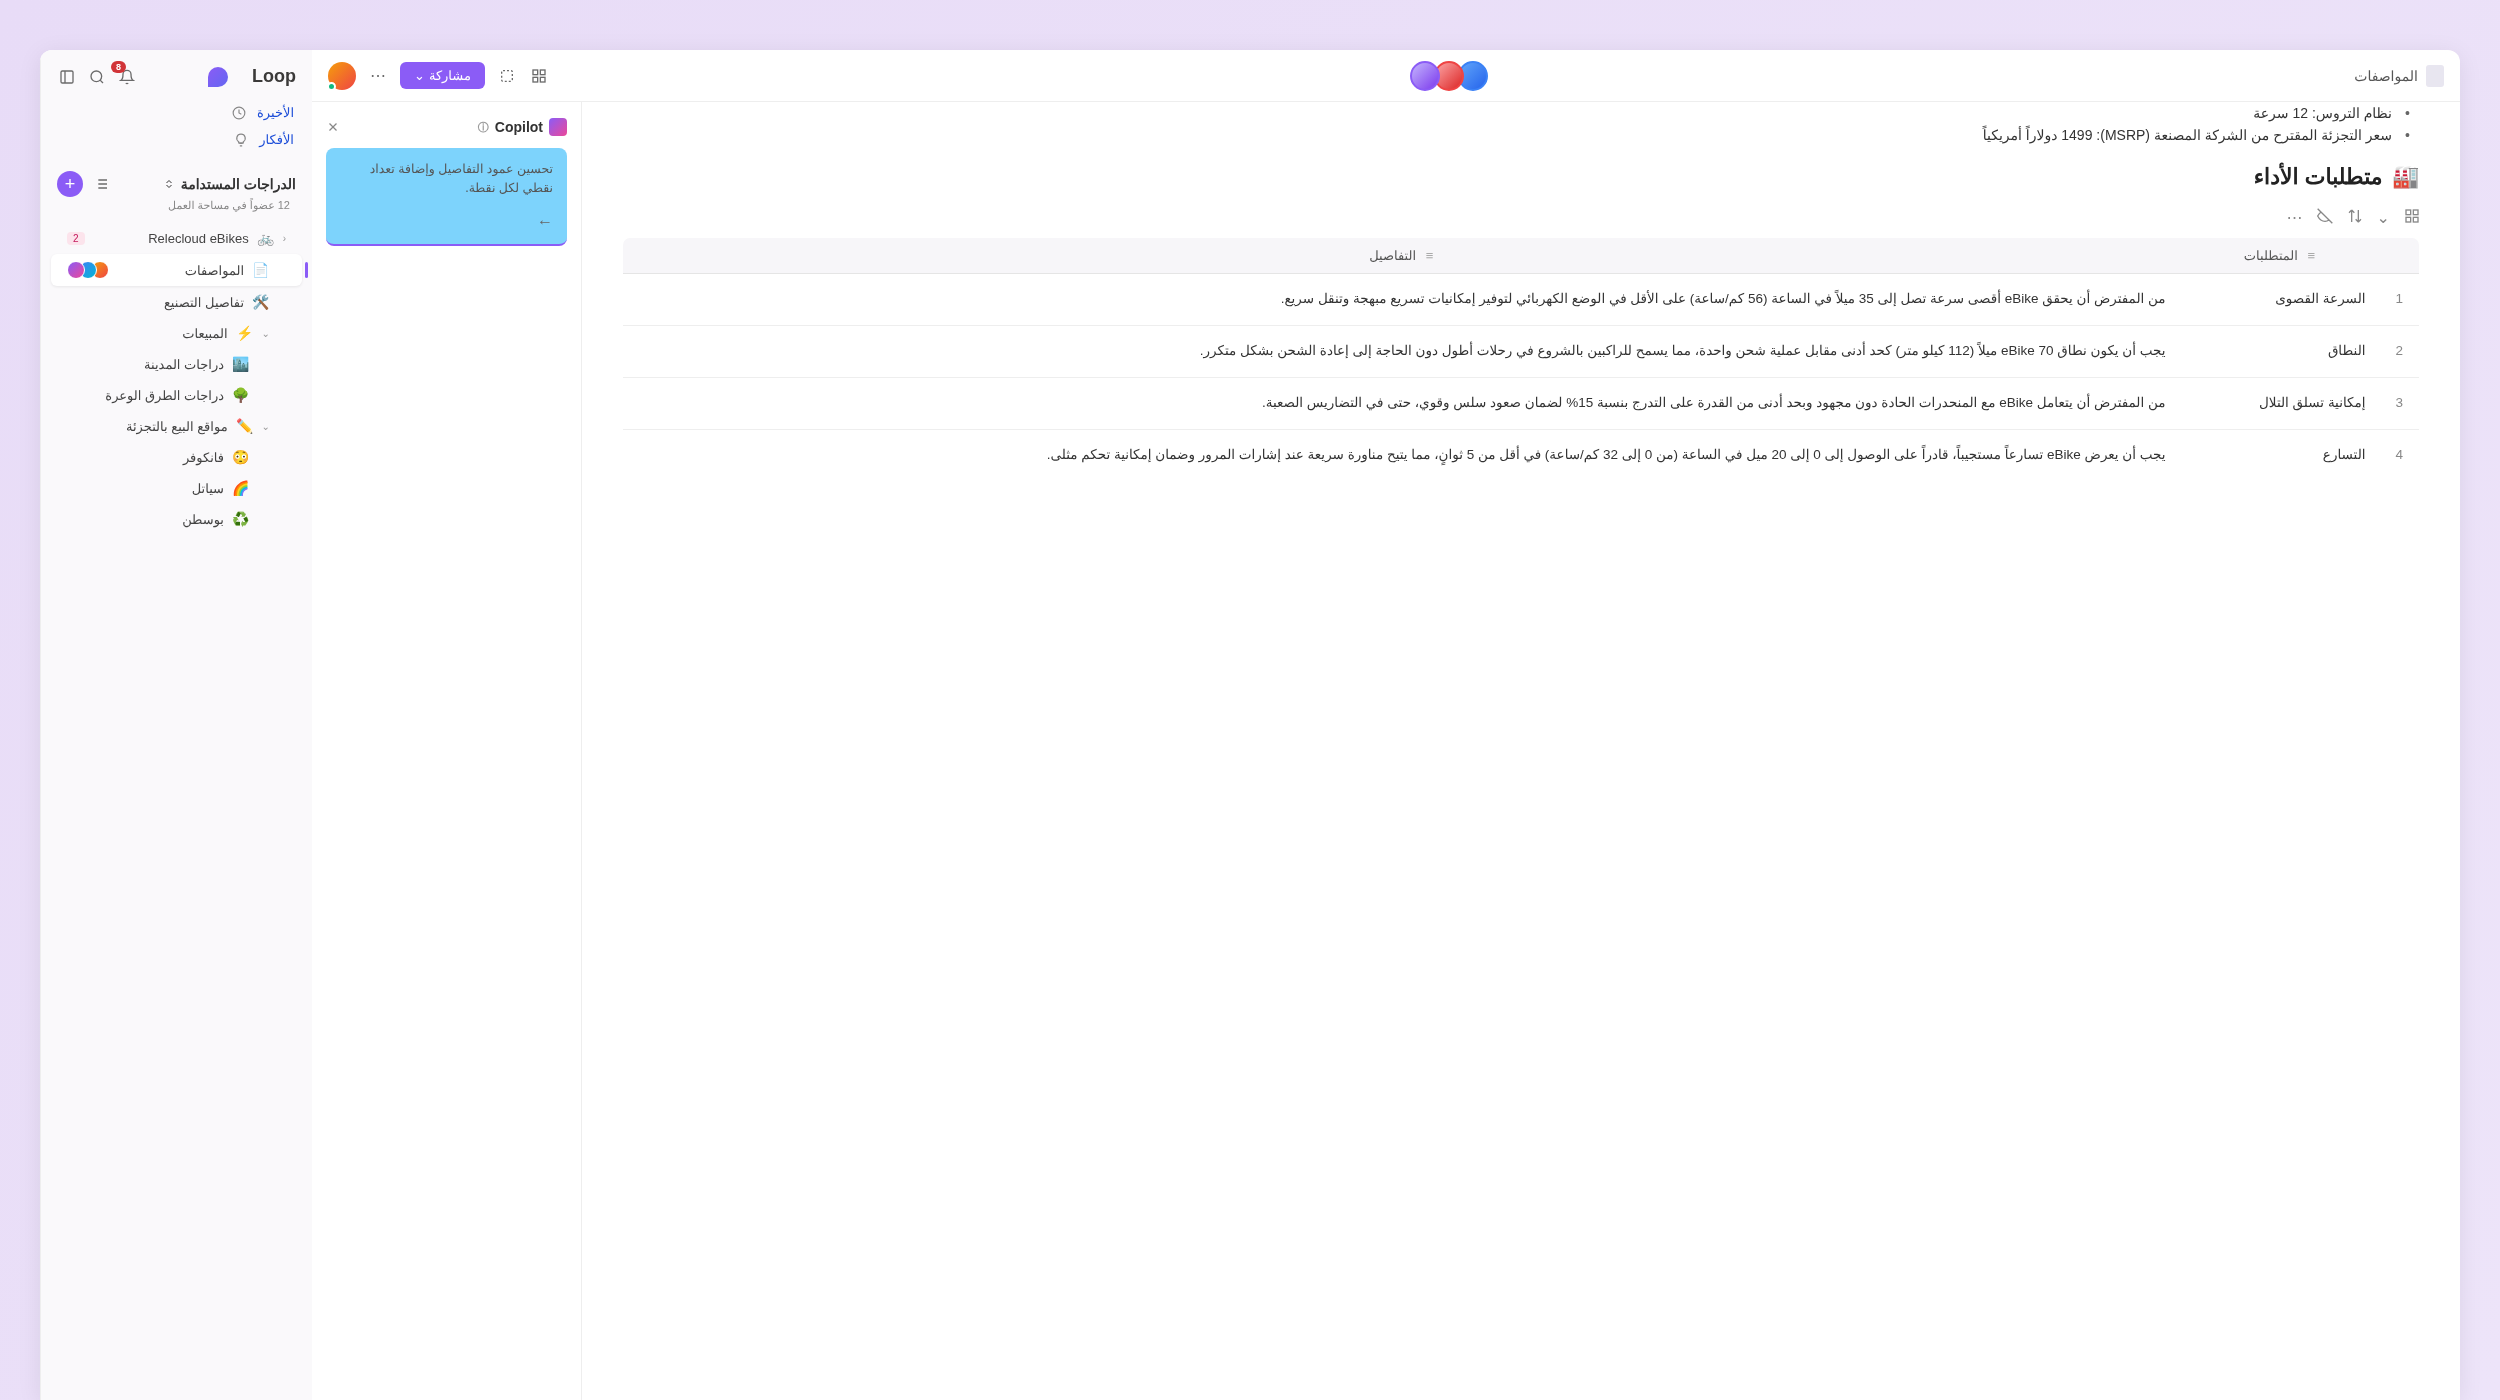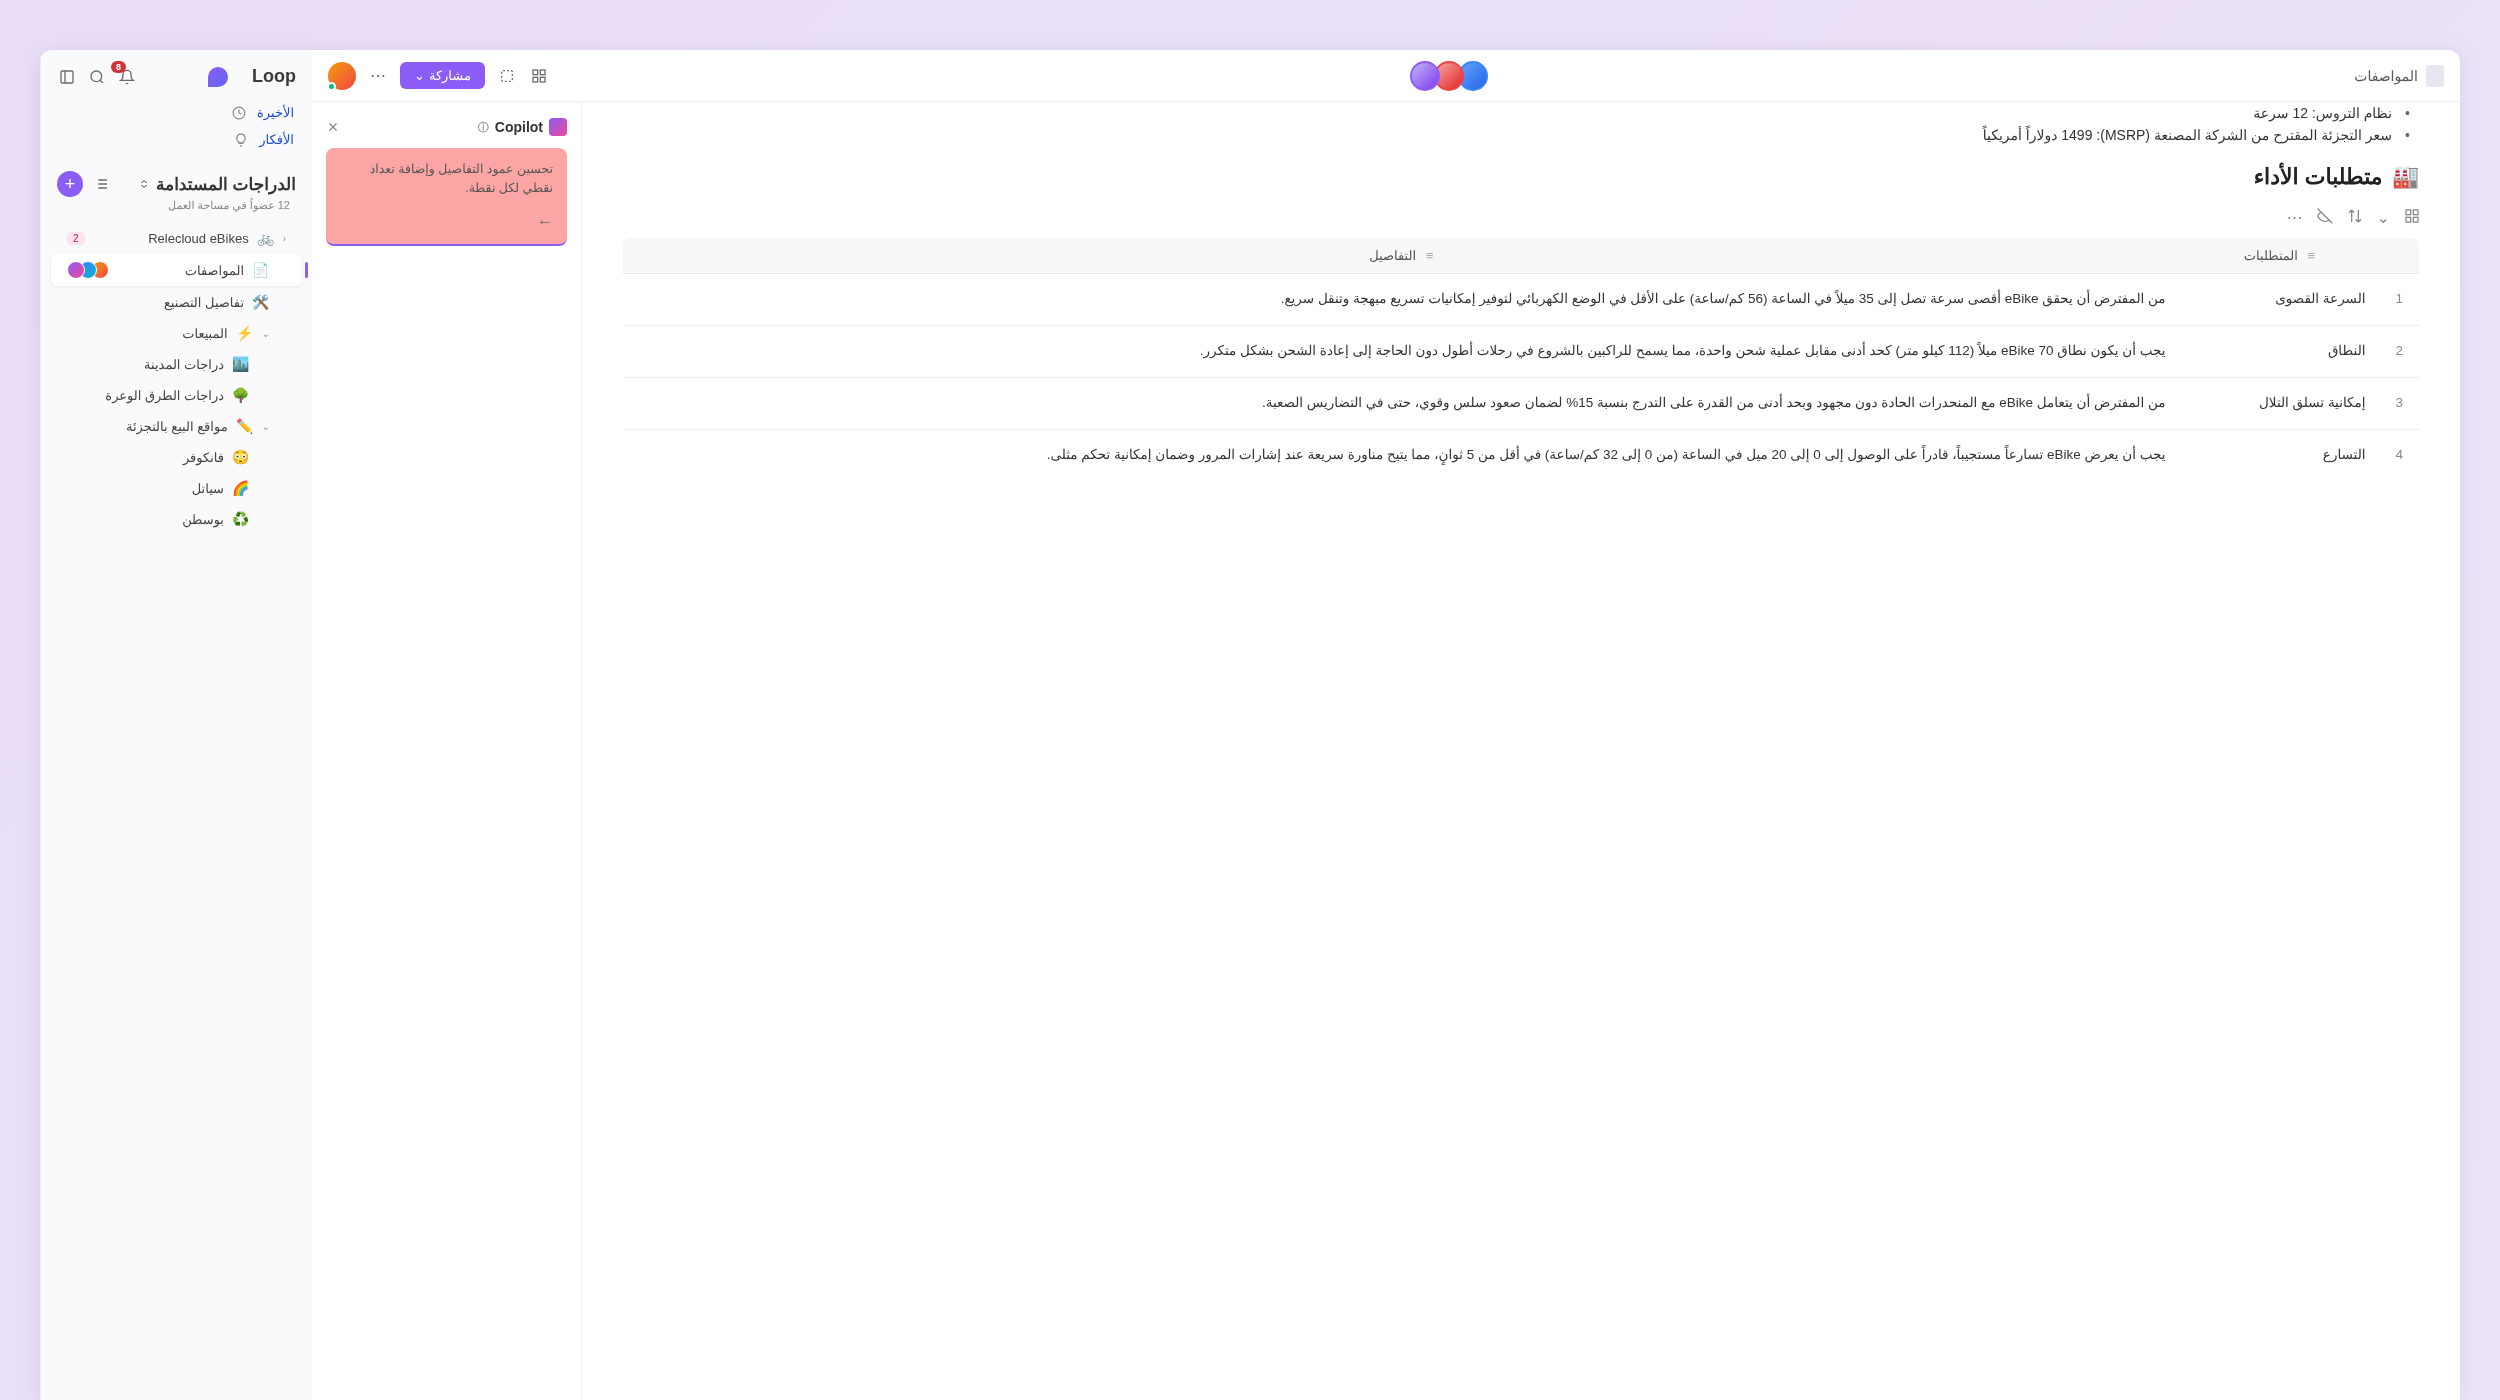--- a/index.html
+++ b/index.html
@@ -88,21 +88,21 @@
   margin-top: 14px;
   padding: 0 4px;
 }
 .workspace-header {
   display: flex;
   align-items: center;
   justify-content: space-between;
   padding: 4px 12px 2px 12px;
 }
 .workspace-title {
-  font-size: 17px;
+  font-size: 14px;
   font-weight: 600;
   color: #333;
   display: flex;
   align-items: center;
   gap: 6px;
 }
 .workspace-meta {
   font-size: 11px;
   color: #888;
   padding: 0 18px 10px 18px;
@@ -335,21 +335,21 @@
   color: #333;
 }
 .copilot-logo {
   width: 18px;
   height: 18px;
   background: linear-gradient(135deg, #8b5cf6, #ec4899);
   border-radius: 4px;
 }
 .copilot-close { cursor: pointer; color: #888; }
 .copilot-card {
-  background: #fca5a5;
+  background: #7dd3fc;
   border-radius: 8px;
   padding: 12px 14px;
   font-size: 12.5px;
   color: #555;
   line-height: 1.5;
   border-bottom: 2px solid #8b5cf6;
   text-align: right;
 }
 .copilot-arrow {
   margin-top: 10px;

